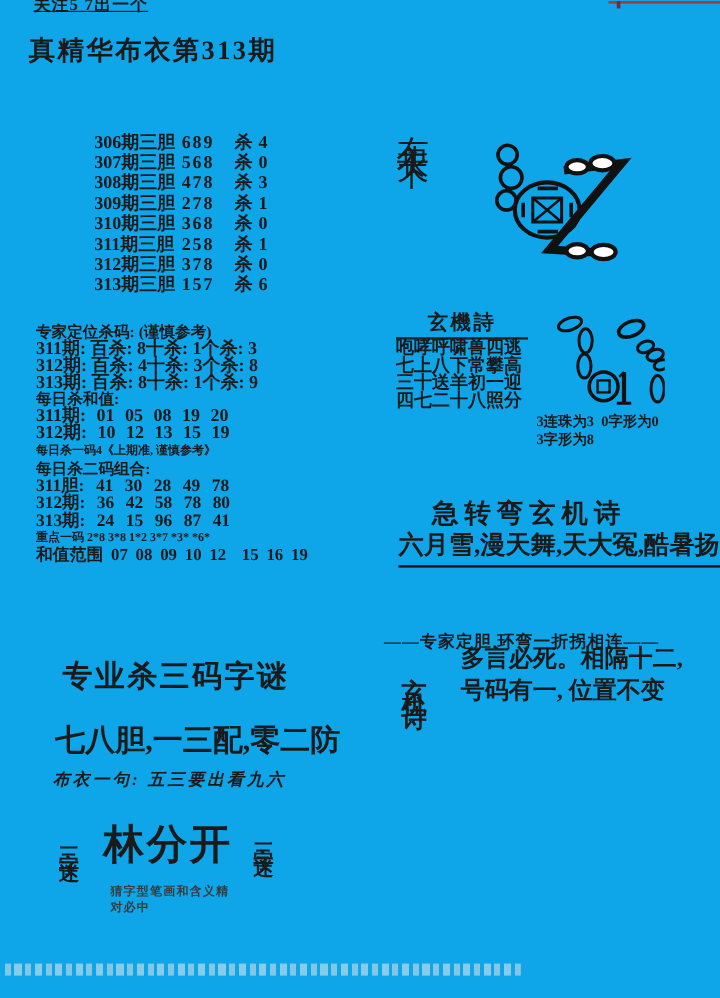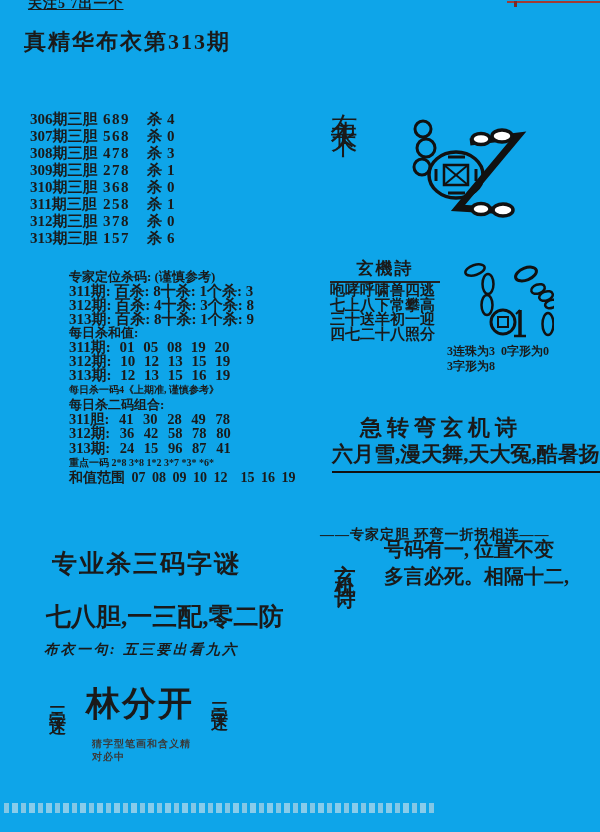--- a/index.html
+++ b/index.html
@@ -12,28 +12,28 @@
 
   
   .header-note{left:28px;top:-5px;font-size:14px;font-weight:bold;text-decoration:underline;letter-spacing:1px;}
   .red-frag{left:507px;top:0;width:93px;height:7px;}
   .red-frag .hline{position:absolute;left:0;top:1px;width:93px;height:0;border-top:2.5px solid #a23b35;}
   .red-frag .tick{position:absolute;left:7px;top:1px;width:3px;height:6px;background:#7c2a2a;}
   .main-title{left:0;top:27px;width:600px;text-align:left;font-size:22px;font-weight:bold;letter-spacing:2px;margin-left:24px;}
 
   
   .history{left:30px;top:111px;width:250px;}
-  .hist-row{display:flex;height:17px;line-height:17px;font-size:15px;font-weight:bold;}
+  .hist-row{display:flex;height:17px;line-height:17px;font-size:15px;font-weight:bold;justify-content:center;}
   .hist-period{width:73px;}
   .hist-dan{width:44px;letter-spacing:1.5px;}
   .hist-sha{width:20px;}
   .hist-kill{width:16px;}
 
   
-  .left-block{left:30px;top:270px;width:272px;font-weight:bold;margin-left:39px;}
+  .left-block{left:30px;top:270px;width:272px;font-weight:bold;}
   .left-block div{line-height:14px;font-size:15px;}
   .left-block .lb-h{font-size:13px;}
   .left-block .lb-num{word-spacing:5px;}
   .left-block .lb-big{font-size:14.5px;line-height:14.6px;word-spacing:6px;}
   .left-block .lb-key{font-size:10px;line-height:15.5px;}
   .left-block .lb-range{font-size:14px;line-height:14.5px;word-spacing:3px;}
 
   .kill3-title{left:52px;top:547px;font-size:25px;font-weight:bold;letter-spacing:2px;}
   .kill3-line{left:46px;top:600px;font-size:25px;font-weight:bold;}
   .buyi-sentence{left:44px;top:641px;font-size:14px;font-weight:bold;font-style:italic;letter-spacing:2.5px;}
@@ -128,21 +128,20 @@
   </div>
 
   <div class="abs left-block">
     <div class="lb-h">专家定位杀码: (谨慎参考)</div>
     <div class="pre">311期: 百杀: 8十杀: 1个杀: 3</div>
     <div class="pre">312期: 百杀: 4十杀: 3个杀: 8</div>
     <div class="pre">313期: 百杀: 8十杀: 1个杀: 9</div>
     <div class="lb-h">每日杀和值:</div>
     <div class="lb-num pre">311期: 01 05 08 19 20</div>
     <div class="lb-num pre">312期: 10 12 13 15 19</div>
-    <div class="lb-num pre">313期: 12 13 15 16 19</div>
     <div class="lb-key">每日杀一码4《上期准, 谨慎参考》</div>
     <div class="lb-h">每日杀二码组合:</div>
     <div class="lb-big pre">311胆: 41 30 28 49 78</div>
     <div class="lb-big pre">312期: 36 42 58 78 80</div>
     <div class="lb-big pre">313期: 24 15 96 87 41</div>
     <div class="lb-key">
       <span>重点一码</span>
       <span class="pre">2*8 3*8 1*2 3*7 *3* *6*</span>
     </div>
     <div class="lb-range">
@@ -212,19 +211,19 @@
     <div class="pre">3连珠为3  0字形为0</div>
     <div>3字形为8</div>
   </div>
 
   <div class="abs sharp-title">急转弯玄机诗</div>
   <div class="abs sharp-line">六月雪,漫天舞,天大冤,酷暑扬</div>
   <div class="abs expert-divider">——专家定胆 环弯一折拐相连——</div>
 
   <div class="abs vtext mystery-side">玄机诗</div>
   <div class="abs mystery-text">
+    <div>多言必死。相隔十二,</div>
     <div>号码有一, 位置不变</div>
-    <div>多言必死。相隔十二,</div>
   </div>
 
   <div class="abs faint-footer"></div>
 
 </div>
 
 </body></html>

